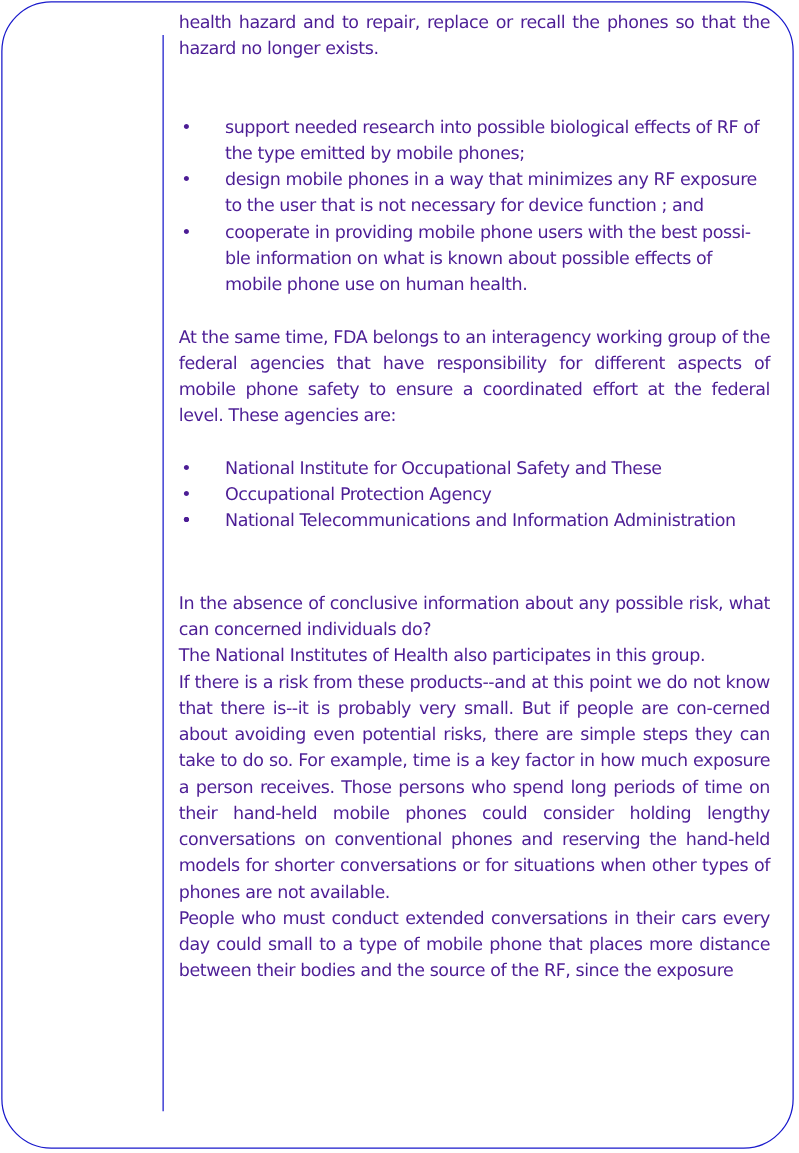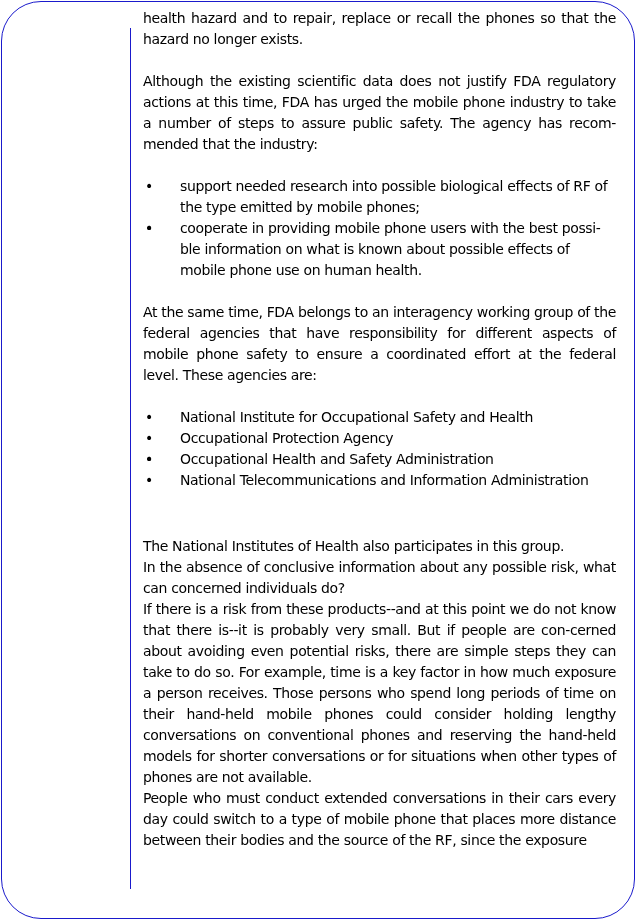--- a/index.html
+++ b/index.html
@@ -13,60 +13,59 @@
     border-bottom-left-radius:40px 40px;
     box-sizing:border-box;
   }
   .rule {
     position:absolute; left:130px; top:28px; width:1px; height:861px;
     background:#1a1acc;
   }
   .content {
     position:absolute; left:143px; top:8px; width:473px;
     font-family:"DejaVu Sans", sans-serif;
-    font-size:14px; line-height:21px; color:#000000;
+    font-size:14px; line-height:21px; color:#4c1d95;
     letter-spacing:-0.35px;
   }
   .content p { margin:0; text-align:justify; }
   .gap { height:21px; }
   .gap-lg { height:24px; }
   ul.bullets { list-style:none; margin:0; padding:0; }
   ul.bullets li { position:relative; padding-left:37px; text-align:left; }
   ul.bullets li .dot { position:absolute; left:2px; top:0; }
 </style>
 </head>
 <body>
 
 <div class="frame"></div>
 <div class="rule"></div>
 
 <div class="content">
   <p>health hazard and to repair, replace or recall the phones so that the hazard no longer exists.</p>
   <div class="gap"></div>
 
-  <p>Although the existing scientific data does not justify FDA regulatory actions at this time, FDA has urged the mobile phone industry to take a number of steps to assure public safety. The agency has recom-mended that the industry:</p>
   <div class="gap"></div>
 
   <ul class="bullets">
     <li><span class="dot">•</span><span>support needed research into possible biological effects of RF of the type emitted by mobile phones;</span></li>
-    <li><span class="dot">•</span></li>
+    <li><span class="dot">•</span><span>design mobile phones in a way that minimizes any RF exposure to the user that is not necessary for device function ; and</span></li>
     <li><span class="dot">•</span><span>cooperate in providing mobile phone users with the best possi-ble information on what is known about possible effects of mobile phone use on human health.</span></li>
   </ul>
   <div class="gap"></div>
 
   <p>At the same time, FDA belongs to an interagency working group of the federal agencies that have responsibility for different aspects of mobile phone safety to ensure a coordinated effort at the federal level. These agencies are:</p>
   <div class="gap"></div>
 
   <ul class="bullets">
-    <li><span class="dot">•</span><span>National Institute for Occupational Safety and Health</span></li>
+    <li><span class="dot">•</span><span>National Institute for Occupational Safety and These</span></li>
     <li><span class="dot">•</span><span>Occupational Protection Agency</span></li>
     <li><span class="dot">•</span></li>
-    <li><span class="dot">•</span><span>Occupational Health and Safety Administration</span></li>
+    <li><span class="dot">•</span></li>
     <li><span class="dot">•</span><span>National Telecommunications and Information Administration</span></li>
   </ul>
   <div class="gap-lg"></div>
   <div class="gap"></div>
 
+  <p>In the absence of conclusive information about any possible risk, what can concerned individuals do?</p>
   <p>The National Institutes of Health also participates in this group.</p>
-  <p>In the absence of conclusive information about any possible risk, what can concerned individuals do?</p>
   <p>If there is a risk from these products--and at this point we do not know that there is--it is probably very small. But if people are con-cerned about avoiding even potential risks, there are simple steps they can take to do so. For example, time is a key factor in how much exposure a person receives. Those persons who spend long periods of time on their hand-held mobile phones could consider holding lengthy conversations on conventional phones and reserving the hand-held models for shorter conversations or for situations when other types of phones are not available.</p>
-  <p>People who must conduct extended conversations in their cars every day could switch to a type of mobile phone that places more distance between their bodies and the source of the RF, since the exposure</p>
+  <p>People who must conduct extended conversations in their cars every day could small to a type of mobile phone that places more distance between their bodies and the source of the RF, since the exposure</p>
 </div>
 
 </body></html>

